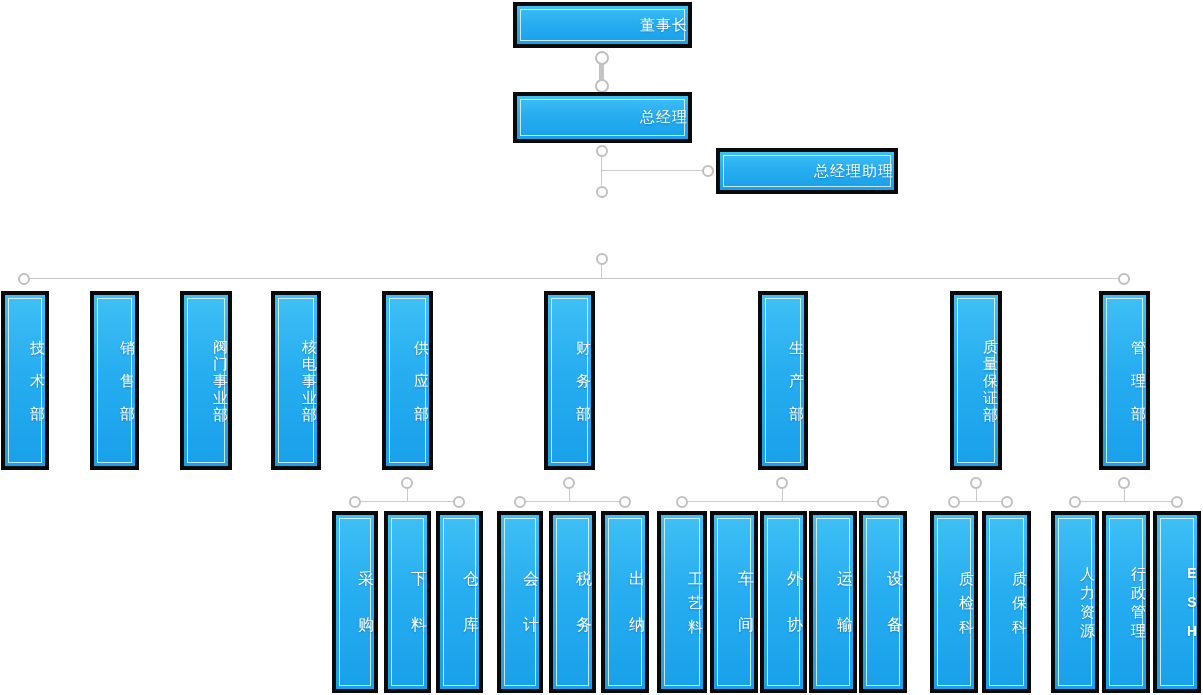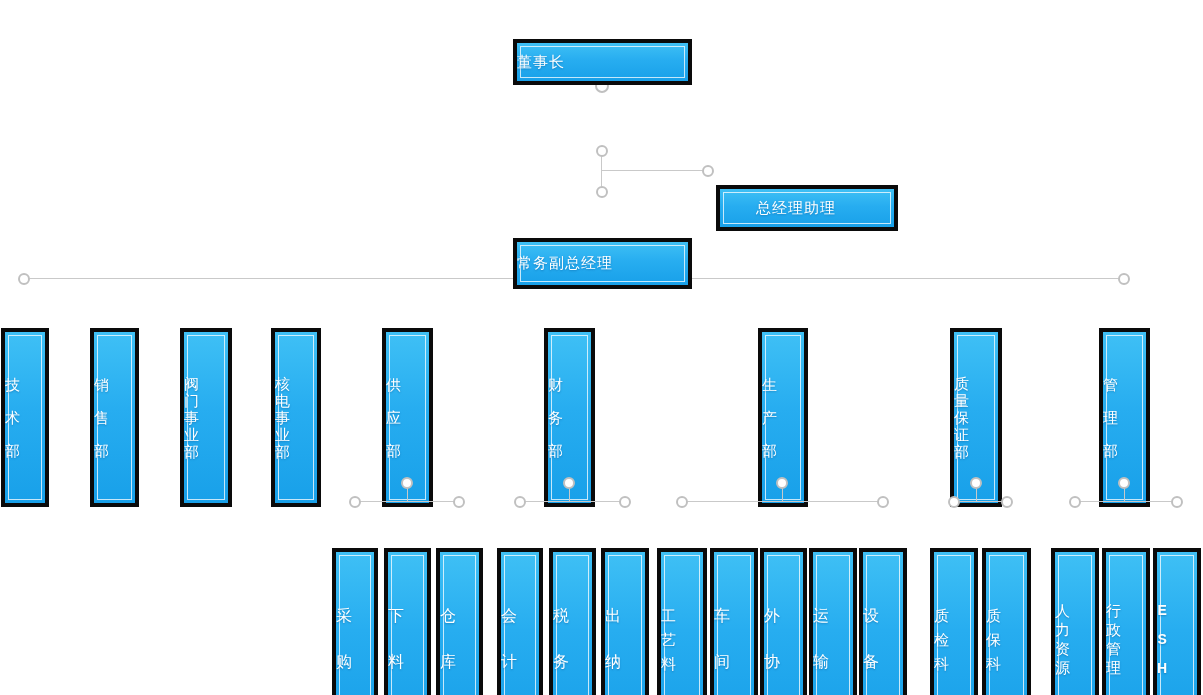--- a/index.html
+++ b/index.html
@@ -5,23 +5,22 @@
   html,body{margin:0;padding:0;background:#ffffff;}
   body{font-family:"Liberation Sans","DejaVu Sans",sans-serif;}
   #stage{position:relative;width:1203px;height:695px;background:#fff;overflow:hidden;}
 
   
   .node{
     position:absolute;
     box-sizing:border-box;
     border:4px solid var(--node-border,#0a0a0a);
     background:linear-gradient(180deg,var(--node-fill-top,#3fc0f5) 0%,#27adf0 45%,var(--node-fill-bottom,#18a0e9) 100%);
-    display:flex;align-items:center;justify-content:flex-start;
+    display:flex;align-items:center;justify-content:flex-end;
     color:var(--node-text,#fff);
-    margin-top:37px;
   }
   .node::after{
     content:"";position:absolute;inset:3px;
     border:1px solid rgba(255,255,255,.75);
     pointer-events:none;
   }
   .hlabel{
     font-size:15px;letter-spacing:1px;
     text-shadow:0 1px 2px rgba(0,70,130,.4);
     white-space:nowrap;z-index:1;
@@ -66,25 +65,25 @@
   <div class="line" style="left:601px;top:259px;width:1px;height:20px;"></div>
   <div class="ring" style="left:596px;top:253px;"></div>
 
   <div class="line" style="left:24px;top:278px;width:1101px;height:1px;"></div>
   <div class="ring" style="left:18px;top:273px;"></div>
   <div class="ring" style="left:1118px;top:273px;"></div>
 
   <div class="node" style="left:513px;top:2px;width:179px;height:46px;">
     <span class="hlabel">董事长</span>
   </div>
+  <div class="node" style="left:513px;top:92px;width:179px;height:51px;">
+    <span class="hlabel">总经理</span>
+  </div>
   <div class="node" style="left:716px;top:148px;width:182px;height:46px;padding-left:36px;">
     <span class="hlabel">总经理助理</span>
-  </div>
-  <div class="node" style="left:513px;top:201px;width:179px;height:51px;">
-    <span class="hlabel">常务副总经理</span>
   </div>
 
   <div class="node" style="left:1px;top:291px;width:48px;height:179px;">
     <span class="vtext sp3">
         <span>技</span>
         <span>术</span>
         <span>部</span>
       </span>
   </div>
   <div class="node" style="left:90px;top:291px;width:49px;height:179px;">

